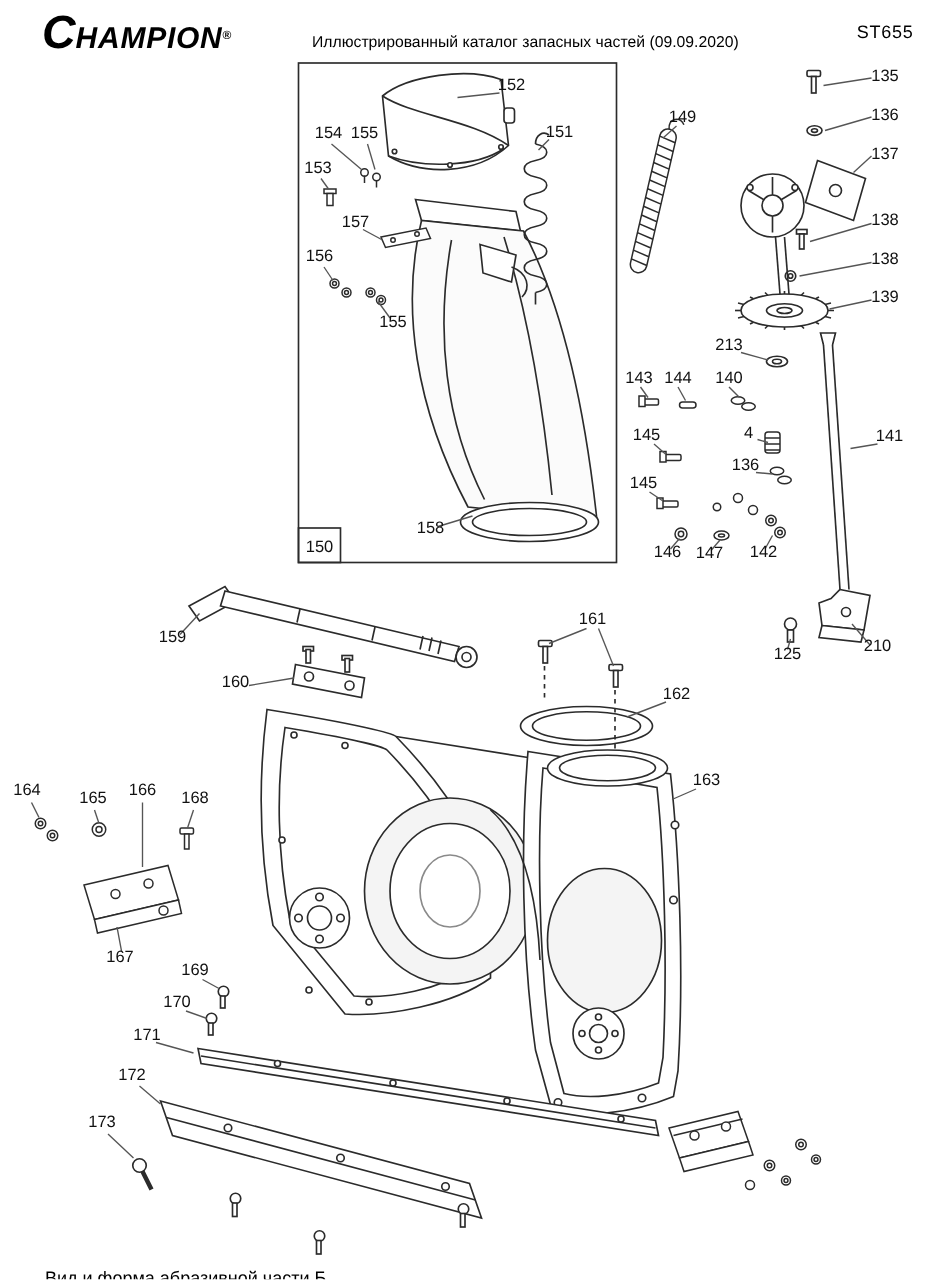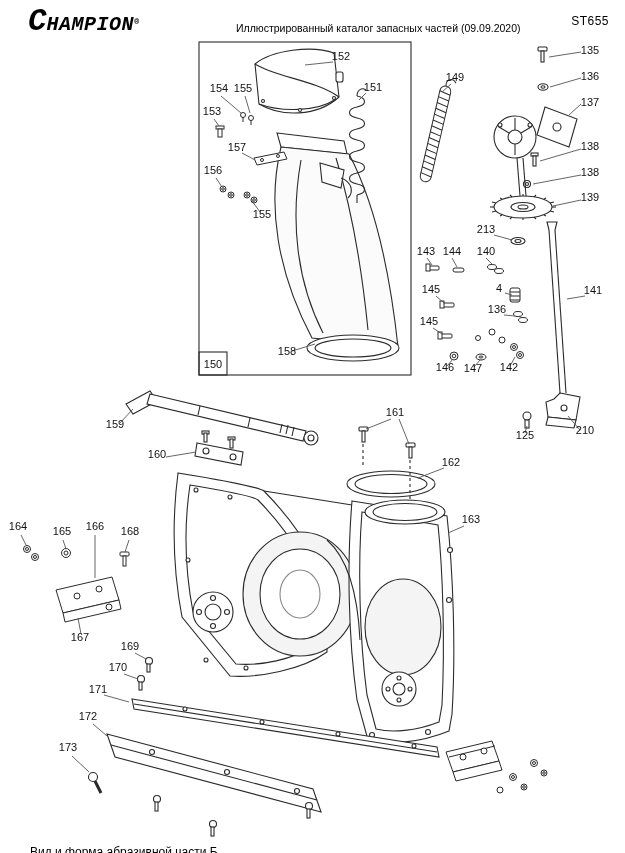--- a/index.html
+++ b/index.html
@@ -1,23 +1,23 @@
 <!DOCTYPE html>
 <html><head>
 <meta charset="utf-8">
 <style>
   html,body{margin:0;padding:0;background:#fff;}
   #page{position:relative;width:625px;height:853px;background:#fff;overflow:hidden;
         font-family:"Liberation Sans",sans-serif;color:#000;}
-  .brand{position:absolute;left:28px;top:4px;font-family:Liberation Mono, monospace;
+  .brand{position:absolute;left:28px;top:4px;font-family:Liberation Sans, sans-serif;
          font-style:italic;font-weight:bold;white-space:nowrap;}
   .brand-c{font-size:31px;}
   .brand-rest{font-size:20px;letter-spacing:.5px;}
   .brand-reg{font-size:8px;font-style:normal;vertical-align:super;}
-  .doc-title{position:absolute;left:220px;top:22px;font-size:10.5px;padding-left:16px;}
+  .doc-title{position:absolute;left:192px;top:22px;font-size:10.5px;padding-left:16px;}
   .model{position:absolute;right:16px;top:14px;font-size:12px;letter-spacing:.5px;}
   .footer-note{position:absolute;left:30px;top:845px;font-size:12px;white-space:nowrap;}
   svg.diagram{position:absolute;left:0;top:0;}
   text{font-family:"Liberation Sans",sans-serif;}
 </style>
 </head>
 <body>
 
 <div id="page">
 

